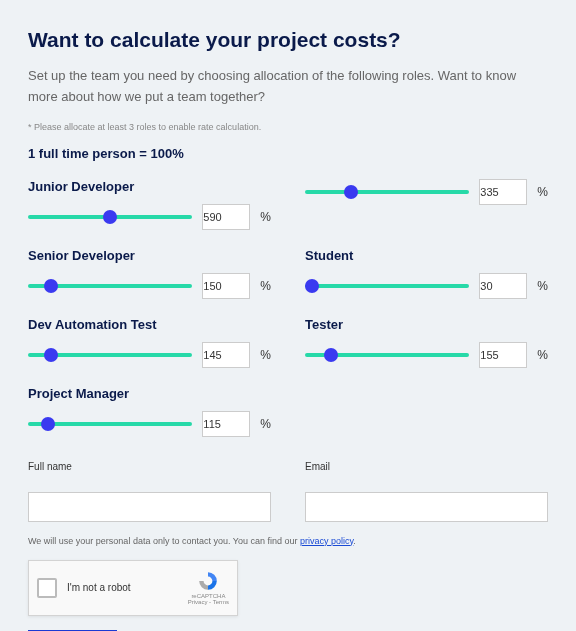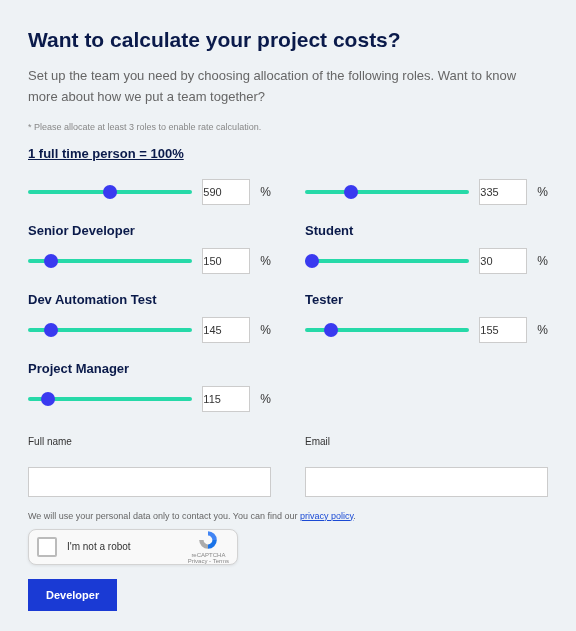--- a/index.html
+++ b/index.html
@@ -25,21 +25,20 @@
 .note {
   font-size: 9px;
   color: #888;
   margin-bottom: 14px;
 }
 .equiv {
   font-size: 13px;
   font-weight: 700;
   color: #0a1a4a;
   margin-bottom: 18px;
-  text-decoration: underline;
 }
 .grid {
   display: grid;
   grid-template-columns: 1fr 1fr;
   column-gap: 34px;
   row-gap: 18px;
   margin-bottom: 24px;
 }
 .role-label {
   font-size: 13px;
@@ -104,29 +103,29 @@
   width: 100%;
   height: 30px;
   border: 1px solid #ccc;
   background: #fff;
   padding: 0 6px;
   font-size: 11px;
 }
 .privacy {
   font-size: 9px;
   color: #666;
-  margin-bottom: 8px;
+  margin-bottom: 14px;
 }
 .privacy a { color: #1a4ad4; text-decoration: underline; }
 .captcha {
   width: 210px;
-  height: 36px;
+  height: 56px;
   background: #f9f9f9;
   border: 1px solid #d3d3d3;
-  border-radius: 8px;
+  border-radius: 0;
   box-shadow: 0 1px 3px rgba(0,0,0,0.08);
   display: flex;
   align-items: center;
   padding: 0 8px;
   gap: 10px;
   margin-bottom: 14px;
 }
 .captcha-check {
   width: 20px;
   height: 20px;
@@ -166,20 +165,21 @@
 
 
 
 <h1 class="title">Want to calculate your project costs?</h1>
 <p class="intro">Set up the team you need by choosing allocation of the following roles. Want to know more about how we put a team together?</p>
 <p class="note">* Please allocate at least 3 roles to enable rate calculation.</p>
 <p class="equiv">1 full time person = 100%</p>
 
 <div class="grid" id="roles-grid">
     <div>
+    <div class="role-label">Junior Developer</div>
     <div class="slider-row">
       <div class="slider">
         <div class="track"></div>
         <div class="thumb" style="left:50%"></div>
       </div>
       <input class="value-input" value="590" style="">
       <span class="pct">%</span>
     </div>
     </div>
     <div>

